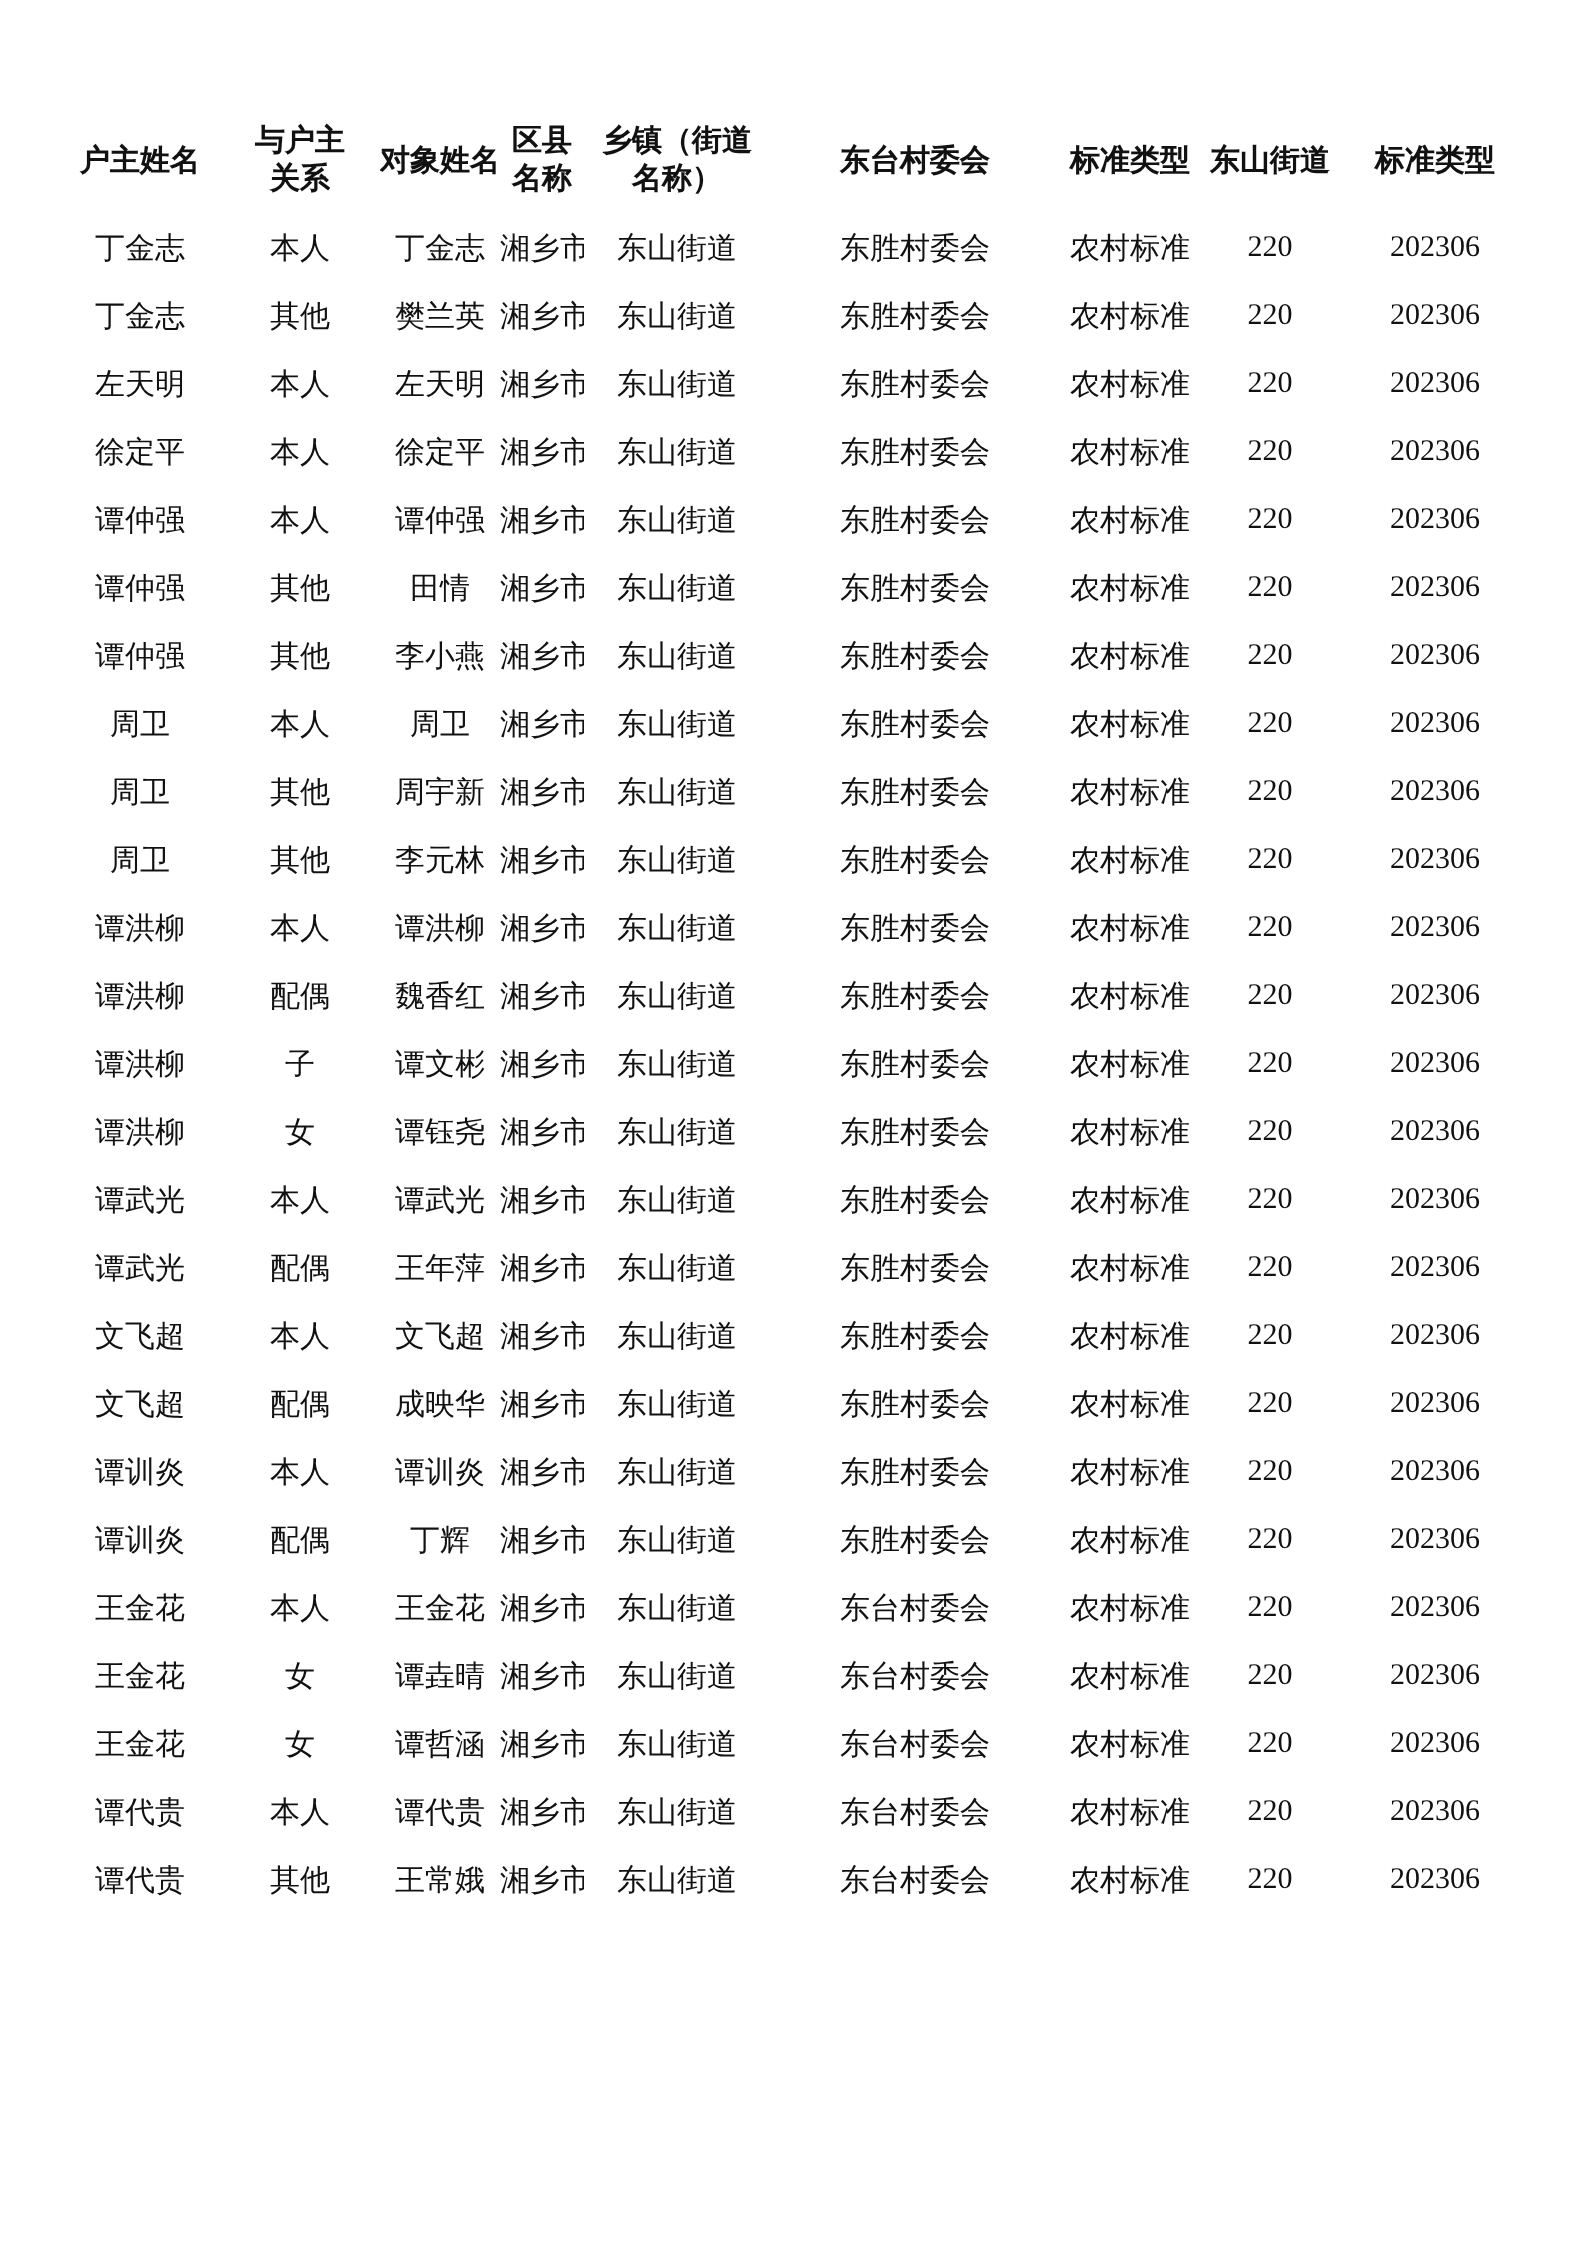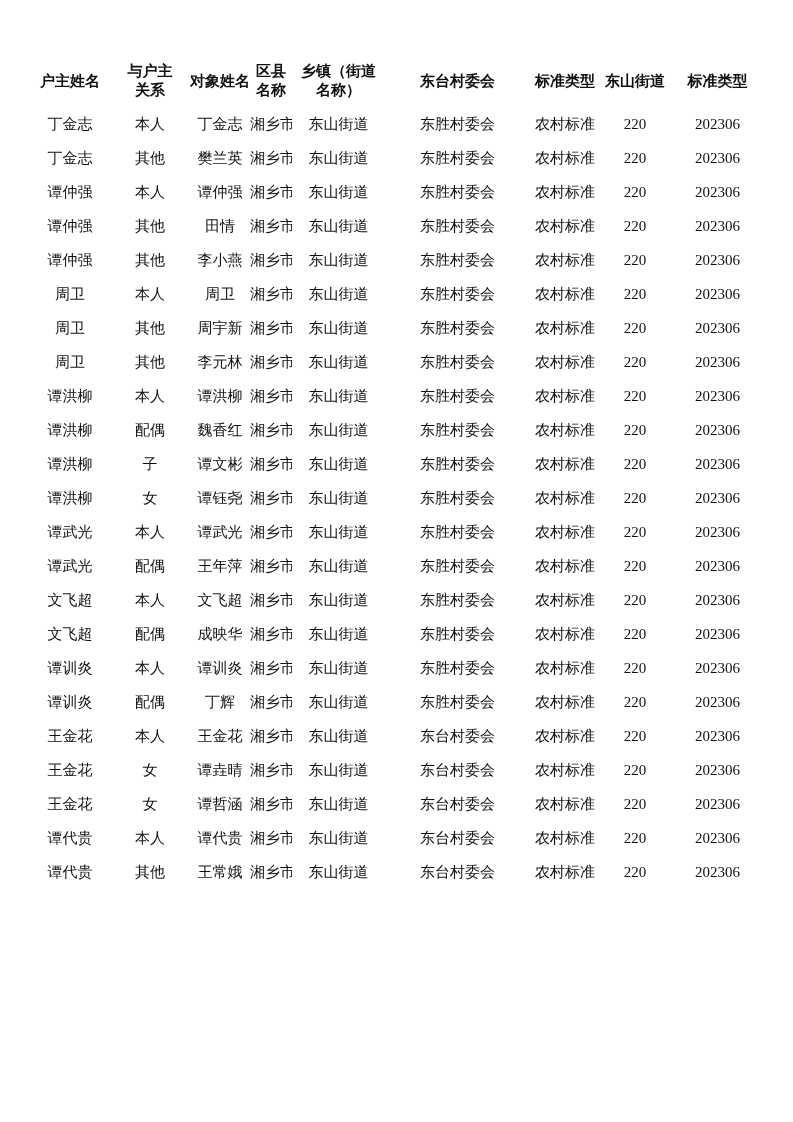--- a/index.html
+++ b/index.html
@@ -102,20 +102,42 @@
           <td>其他</td>
           <td>樊兰英</td>
           <td>湘乡市</td>
           <td>东山街道</td>
           <td>东胜村委会</td>
           <td>农村标准</td>
           <td>220</td>
           <td>202306</td>
         </tr>
         <tr>
+          <td>左天明</td>
+          <td>本人</td>
+          <td>左天明</td>
+          <td>湘乡市</td>
+          <td>东山街道</td>
+          <td>东胜村委会</td>
+          <td>农村标准</td>
+          <td>220</td>
+          <td>202306</td>
+        </tr>
+        <tr>
+          <td>徐定平</td>
+          <td>本人</td>
+          <td>徐定平</td>
+          <td>湘乡市</td>
+          <td>东山街道</td>
+          <td>东胜村委会</td>
+          <td>农村标准</td>
+          <td>220</td>
+          <td>202306</td>
+        </tr>
+        <tr>
           <td>谭仲强</td>
           <td>本人</td>
           <td>谭仲强</td>
           <td>湘乡市</td>
           <td>东山街道</td>
           <td>东胜村委会</td>
           <td>农村标准</td>
           <td>220</td>
           <td>202306</td>
         </tr>

